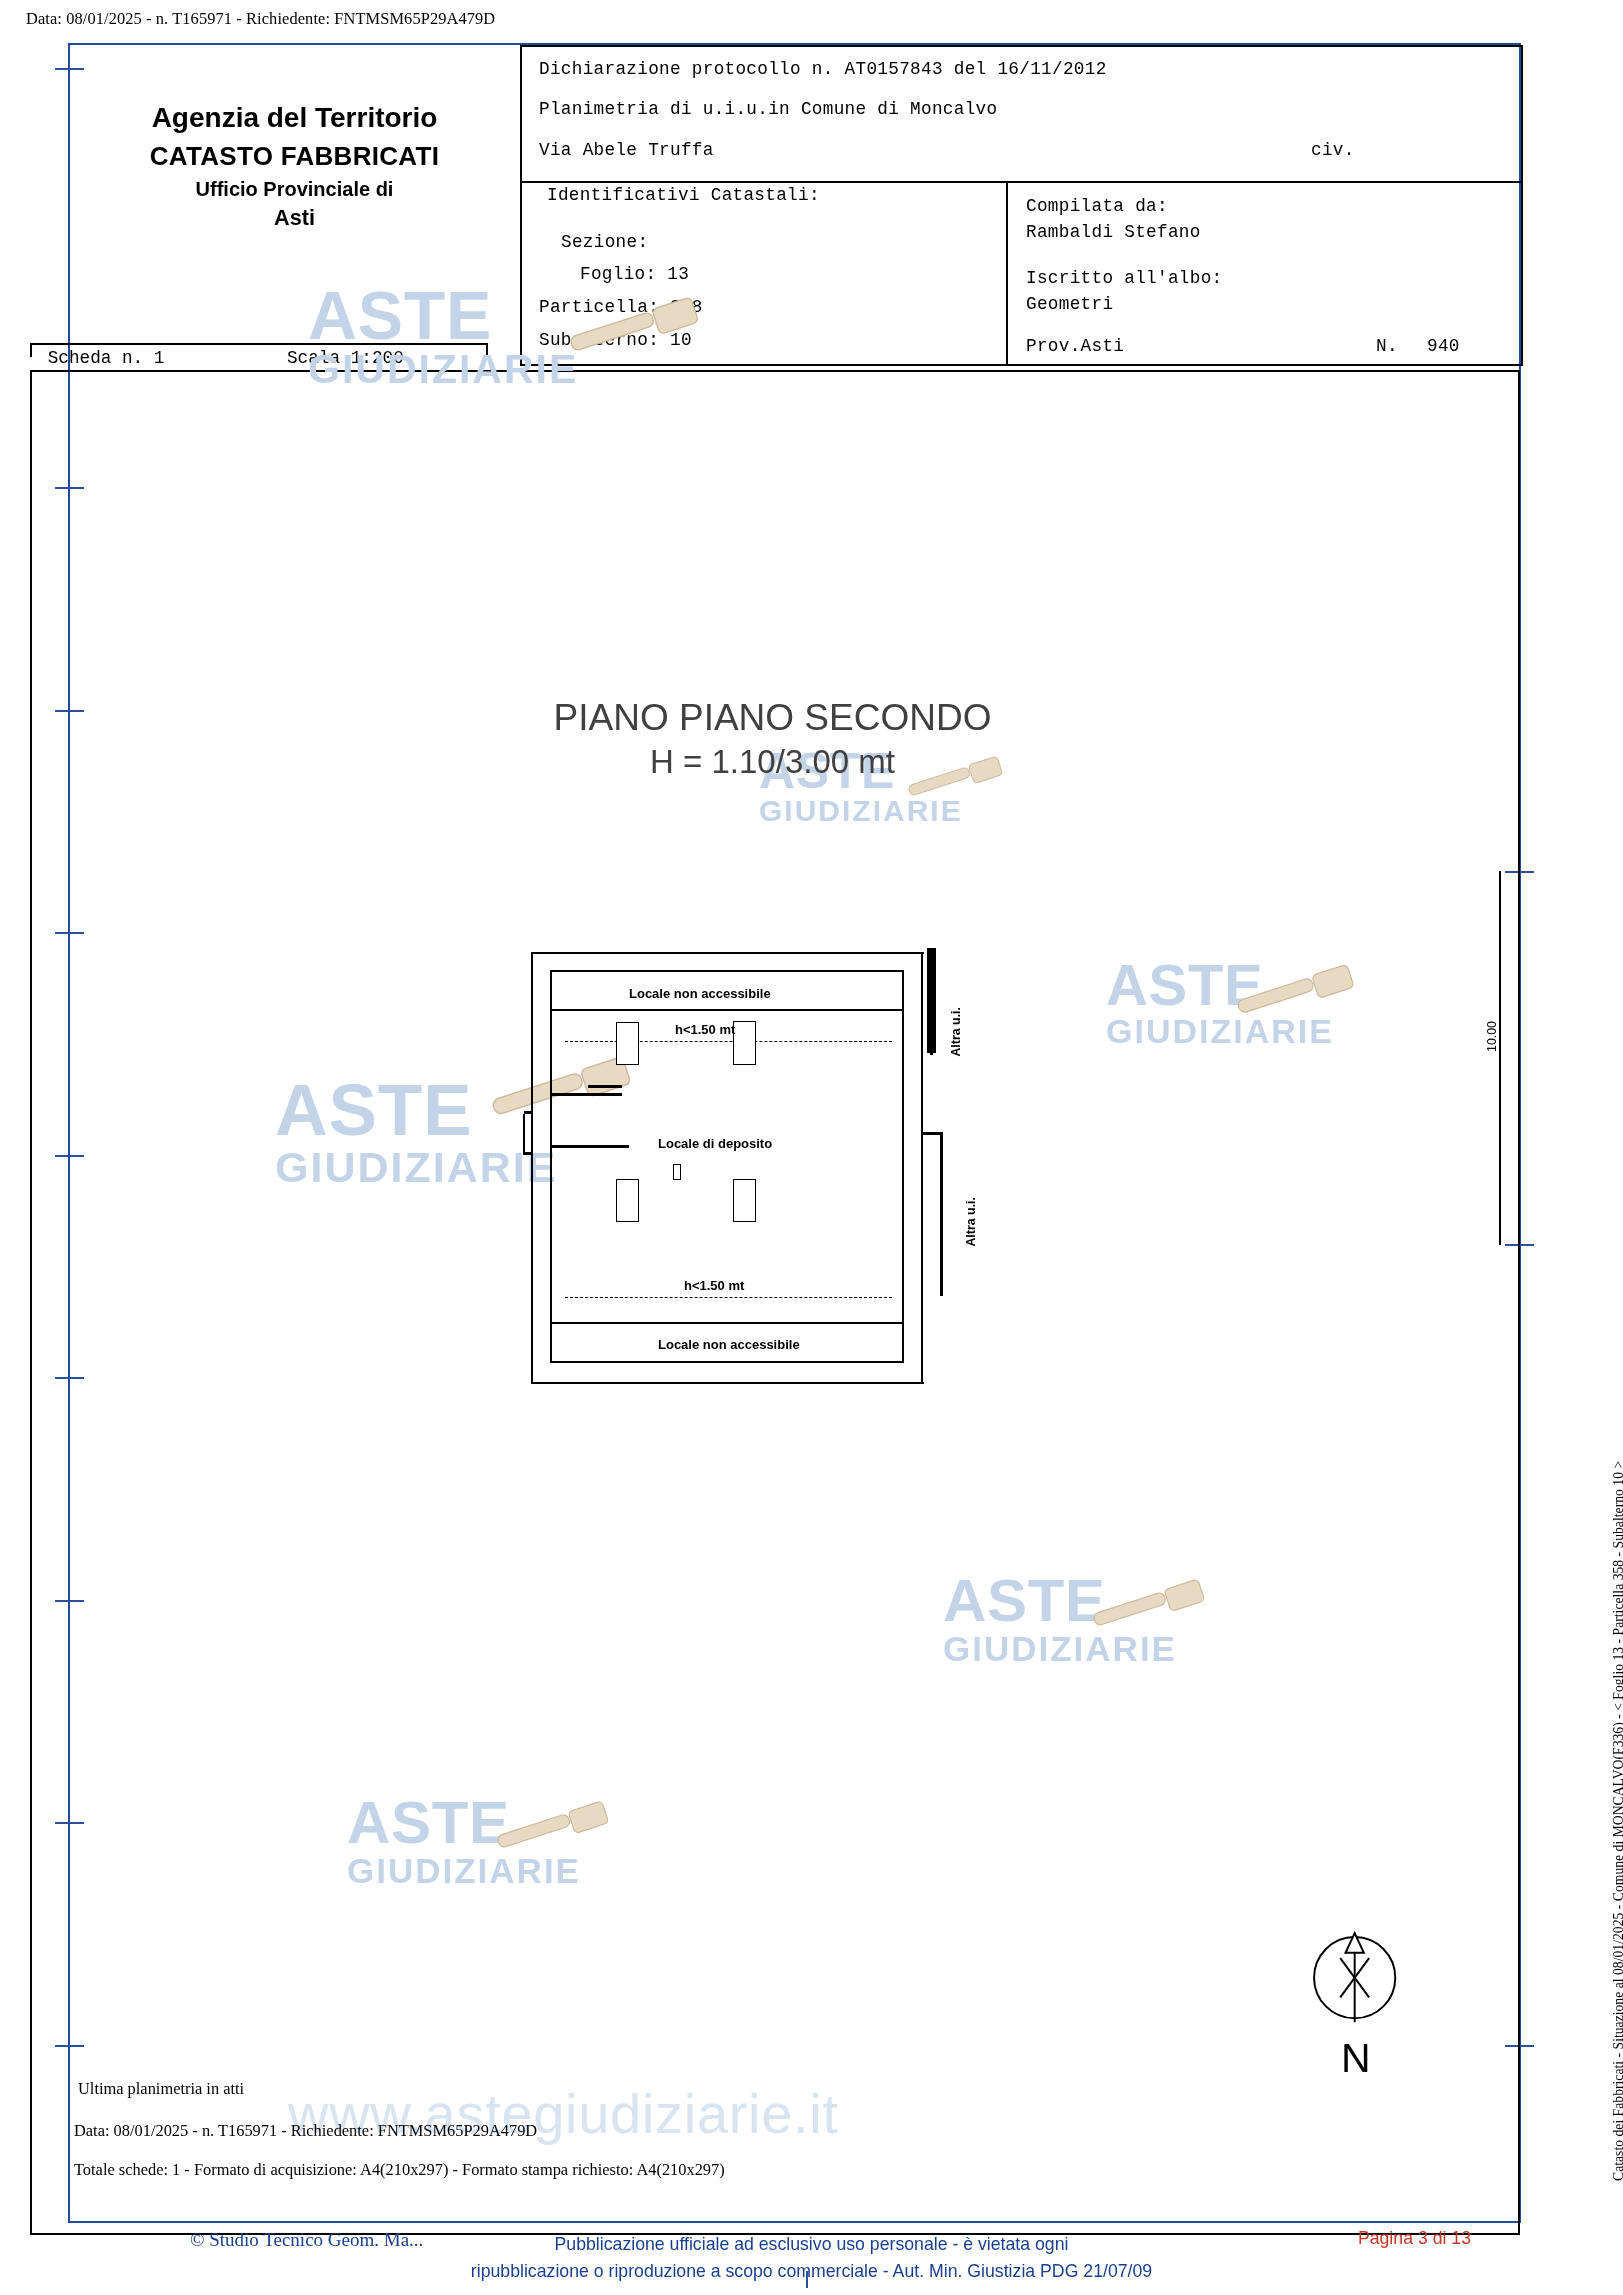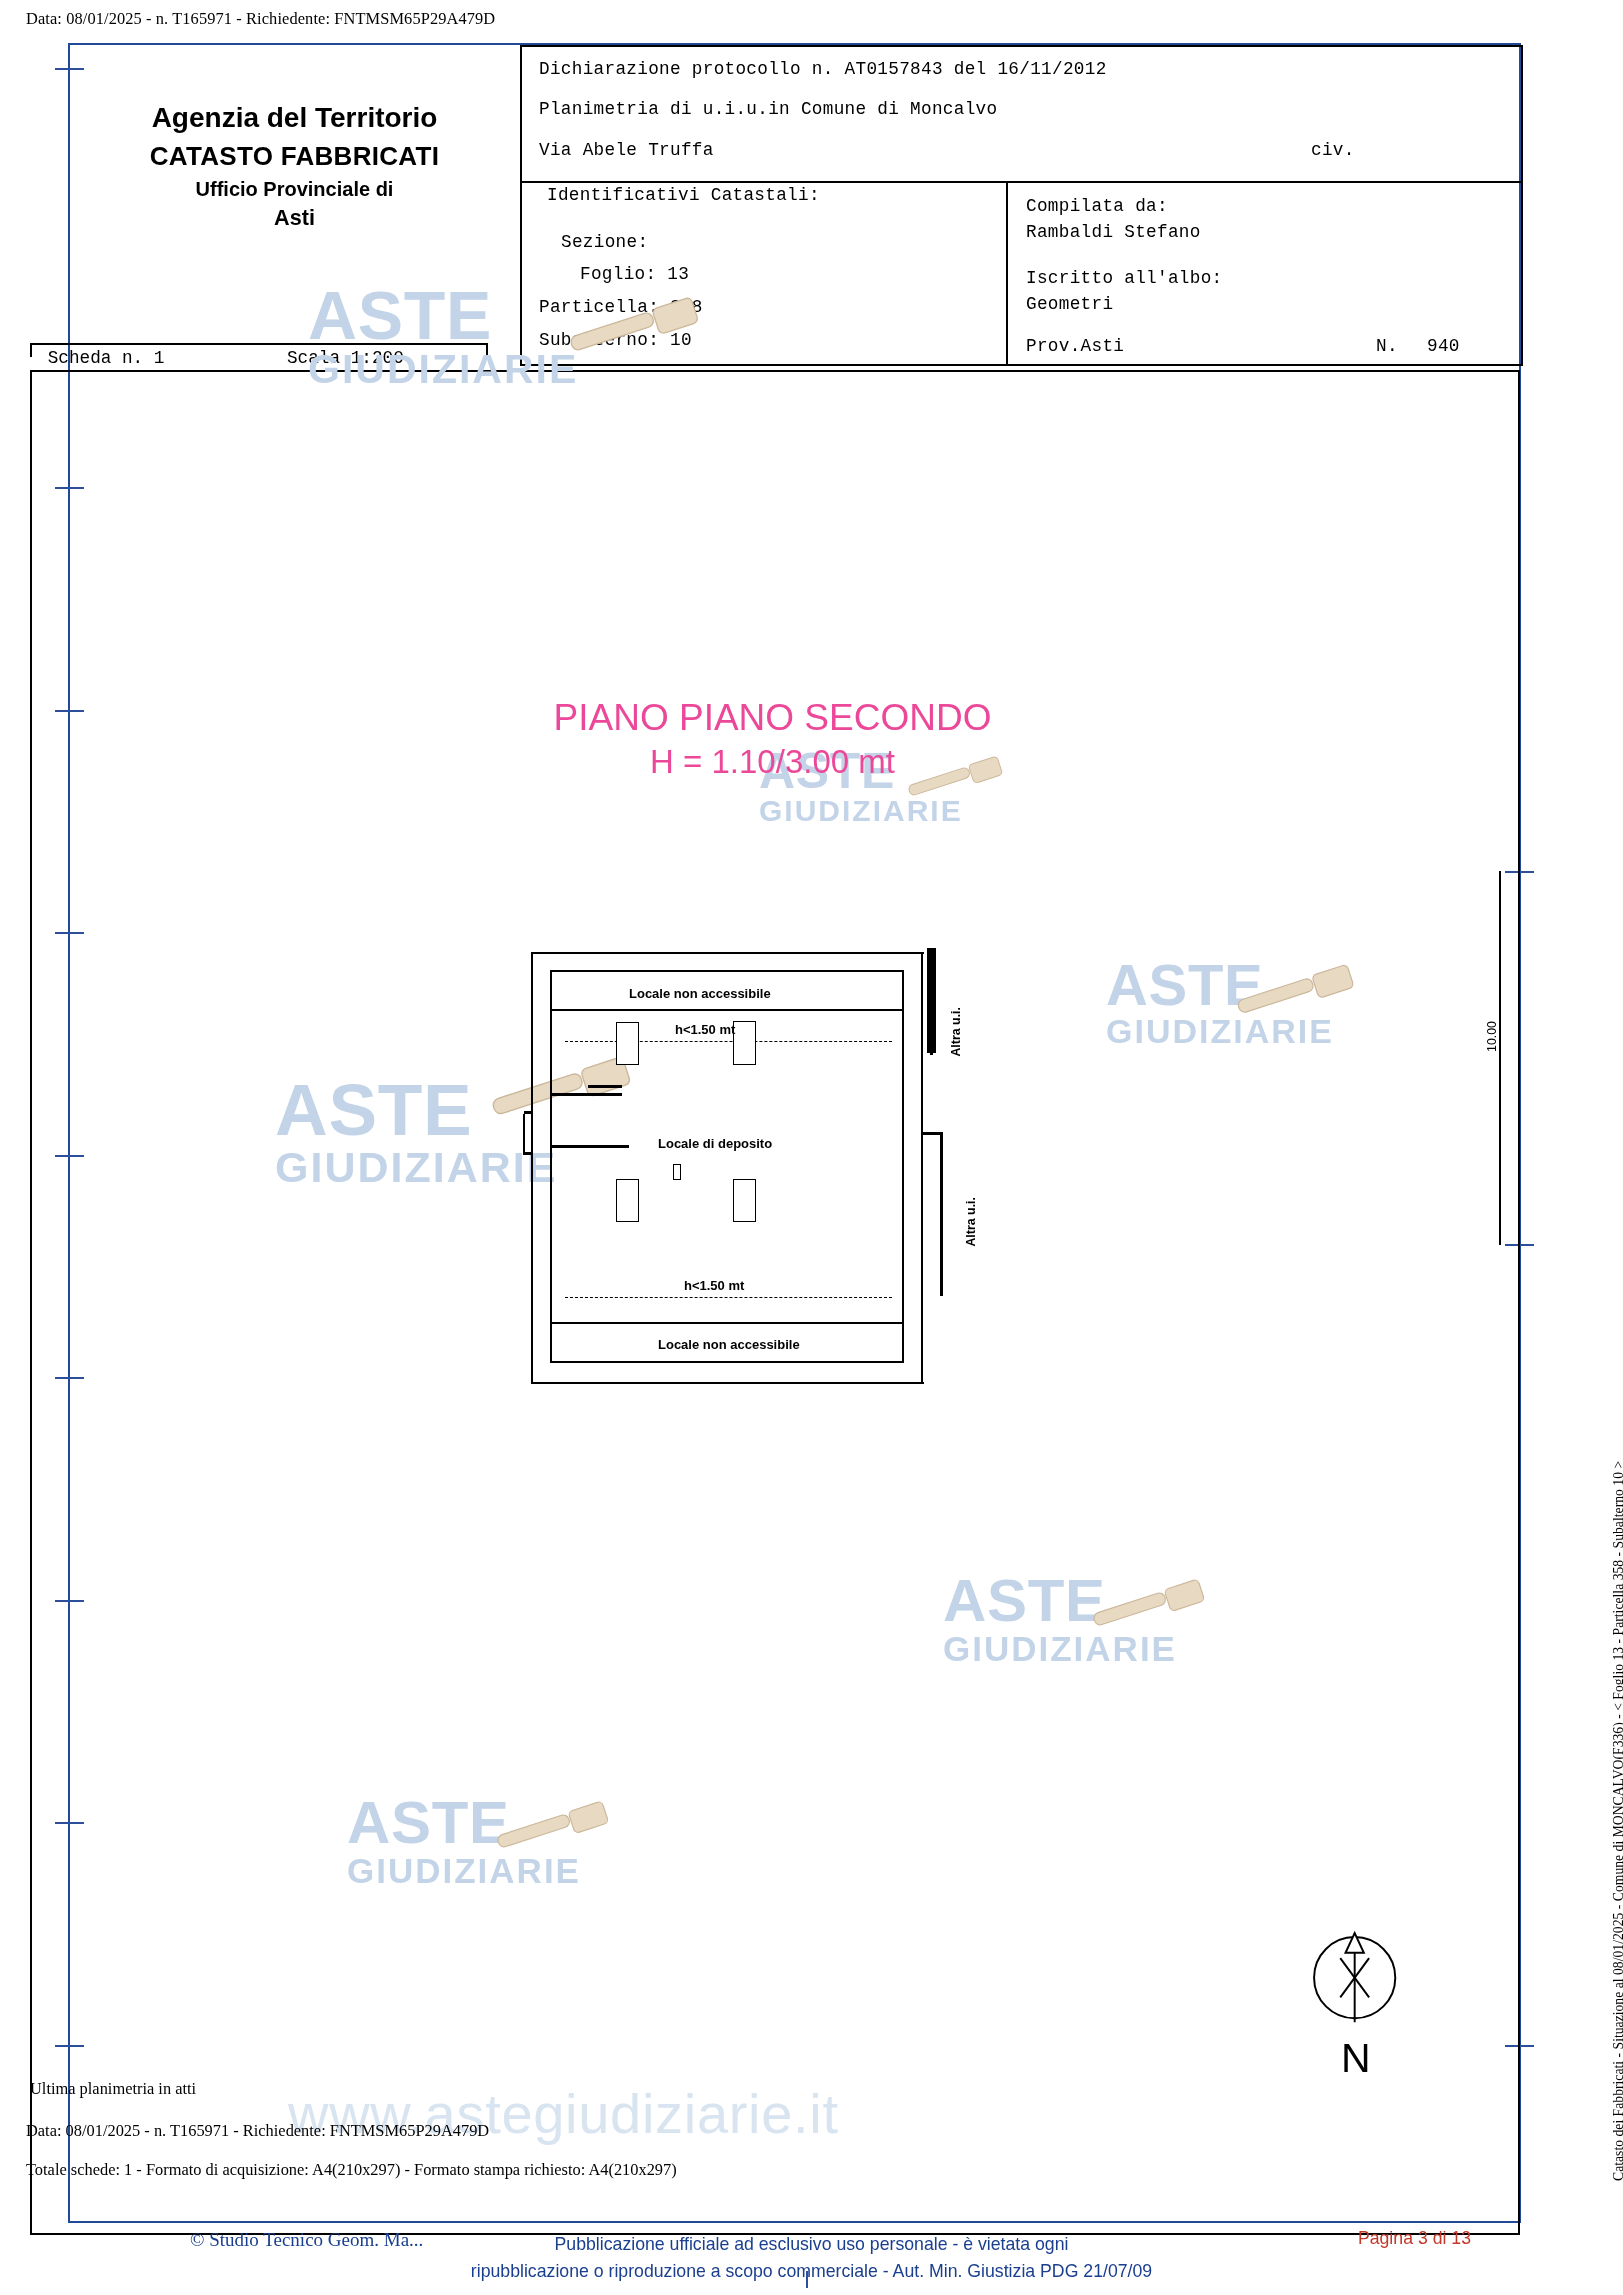--- a/index.html
+++ b/index.html
@@ -96,21 +96,21 @@
     white-space: nowrap;
   }
 
   
   #plan-title {
     left: 406px; top: 694px;
     width: 733px;
     text-align: center;
     font-family: "Liberation Sans", sans-serif;
     font-size: 37px;
-    color: #ec4899;
+    color: #404040;
     line-height: 1.28;
   }
   #plan-title .sub { font-size: 33px; }
 
   
   #plan-wrap {
     left: 524px; top: 936px;
     width: 543px; height: 452px;
   }
   .wall { position: absolute; background: #000; }
@@ -162,20 +162,21 @@
     font-family: "Liberation Sans", sans-serif;
     font-size: 41px;
   }
 
   
   .bot {
     position: absolute;
     font-family: "Liberation Serif", serif;
     font-size: 16.4px;
     white-space: nowrap;
+    padding-left: 48px;
   }
   #footer-blue {
     position: absolute;
     left: 0; top: 2231px;
     width: 1623px;
     text-align: center;
     font-family: "Liberation Sans", sans-serif;
     font-size: 17.7px;
     color: #1a3f8f;
     line-height: 1.5;

